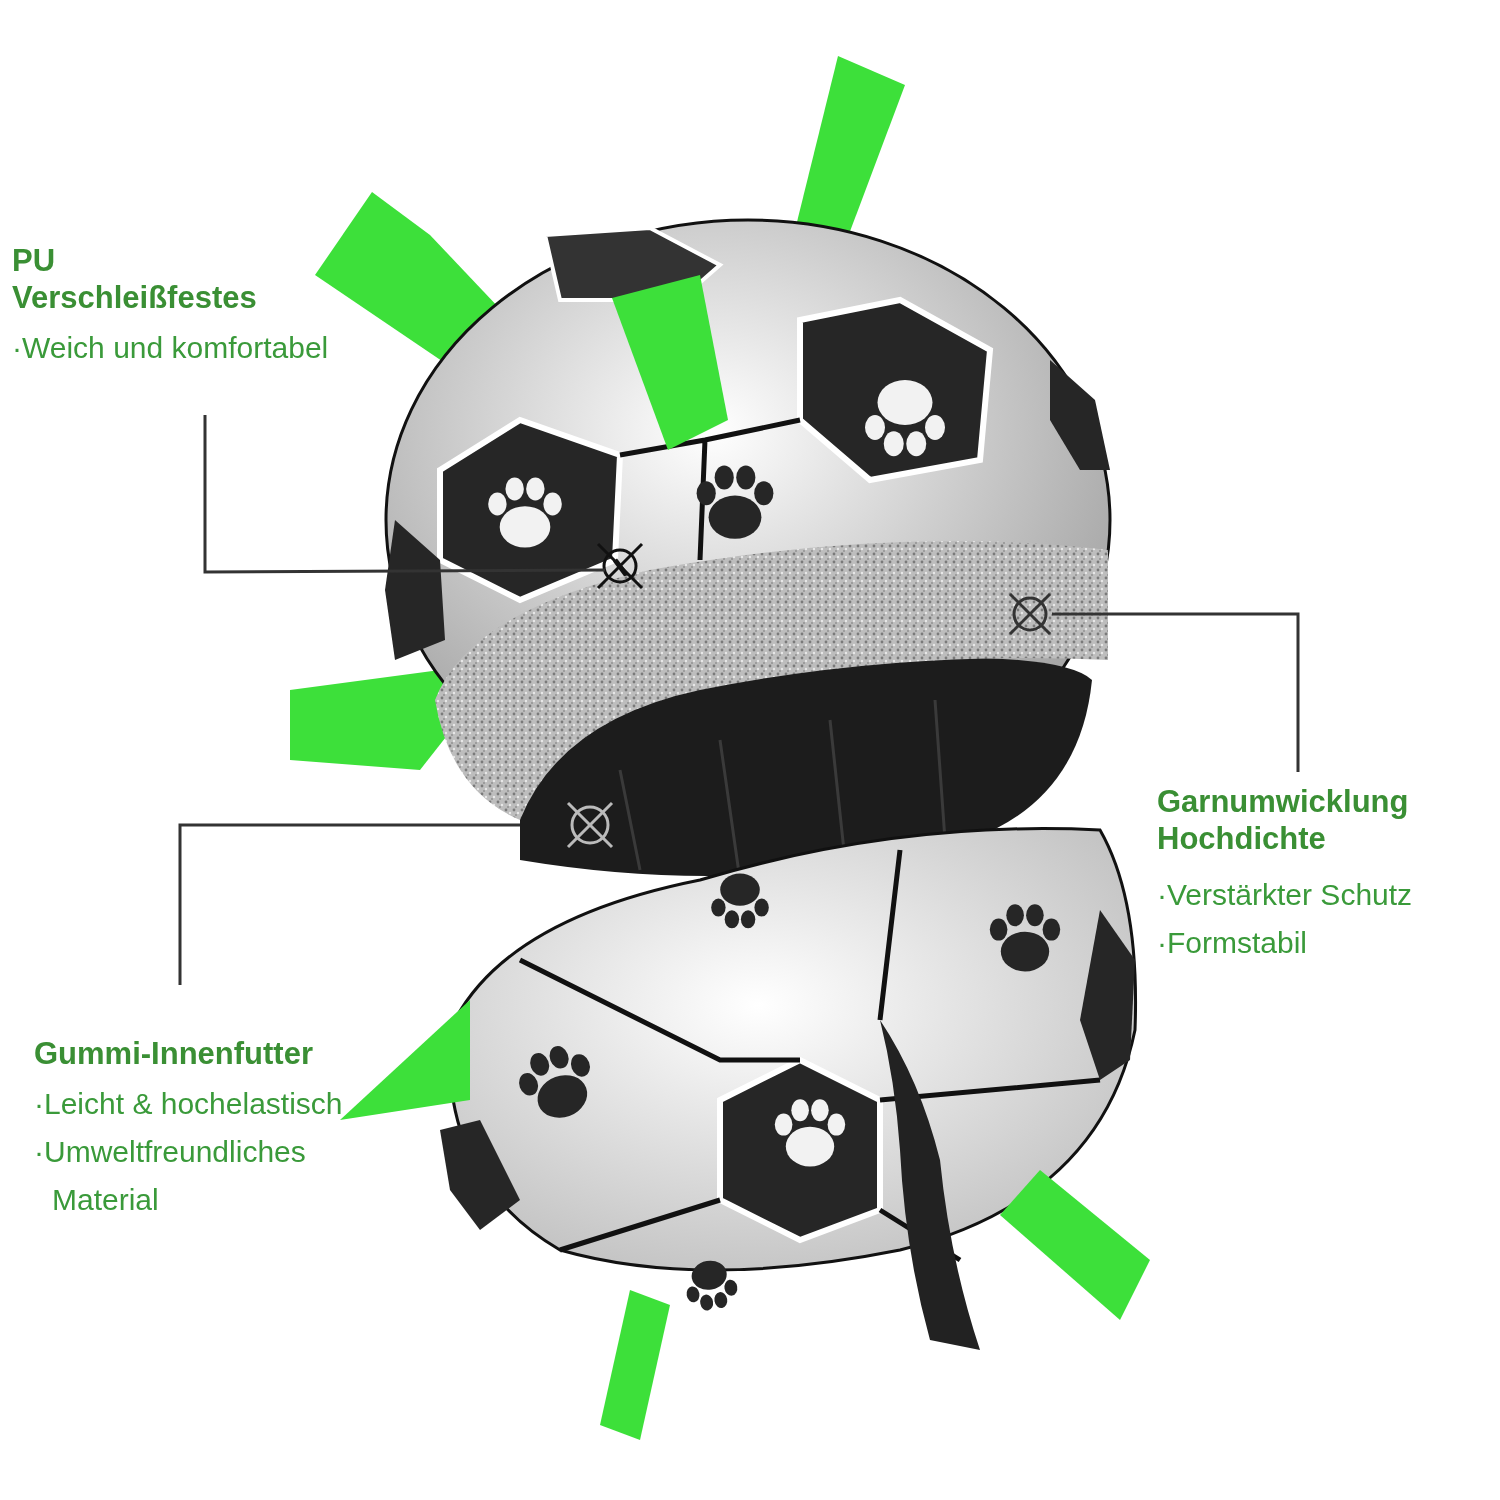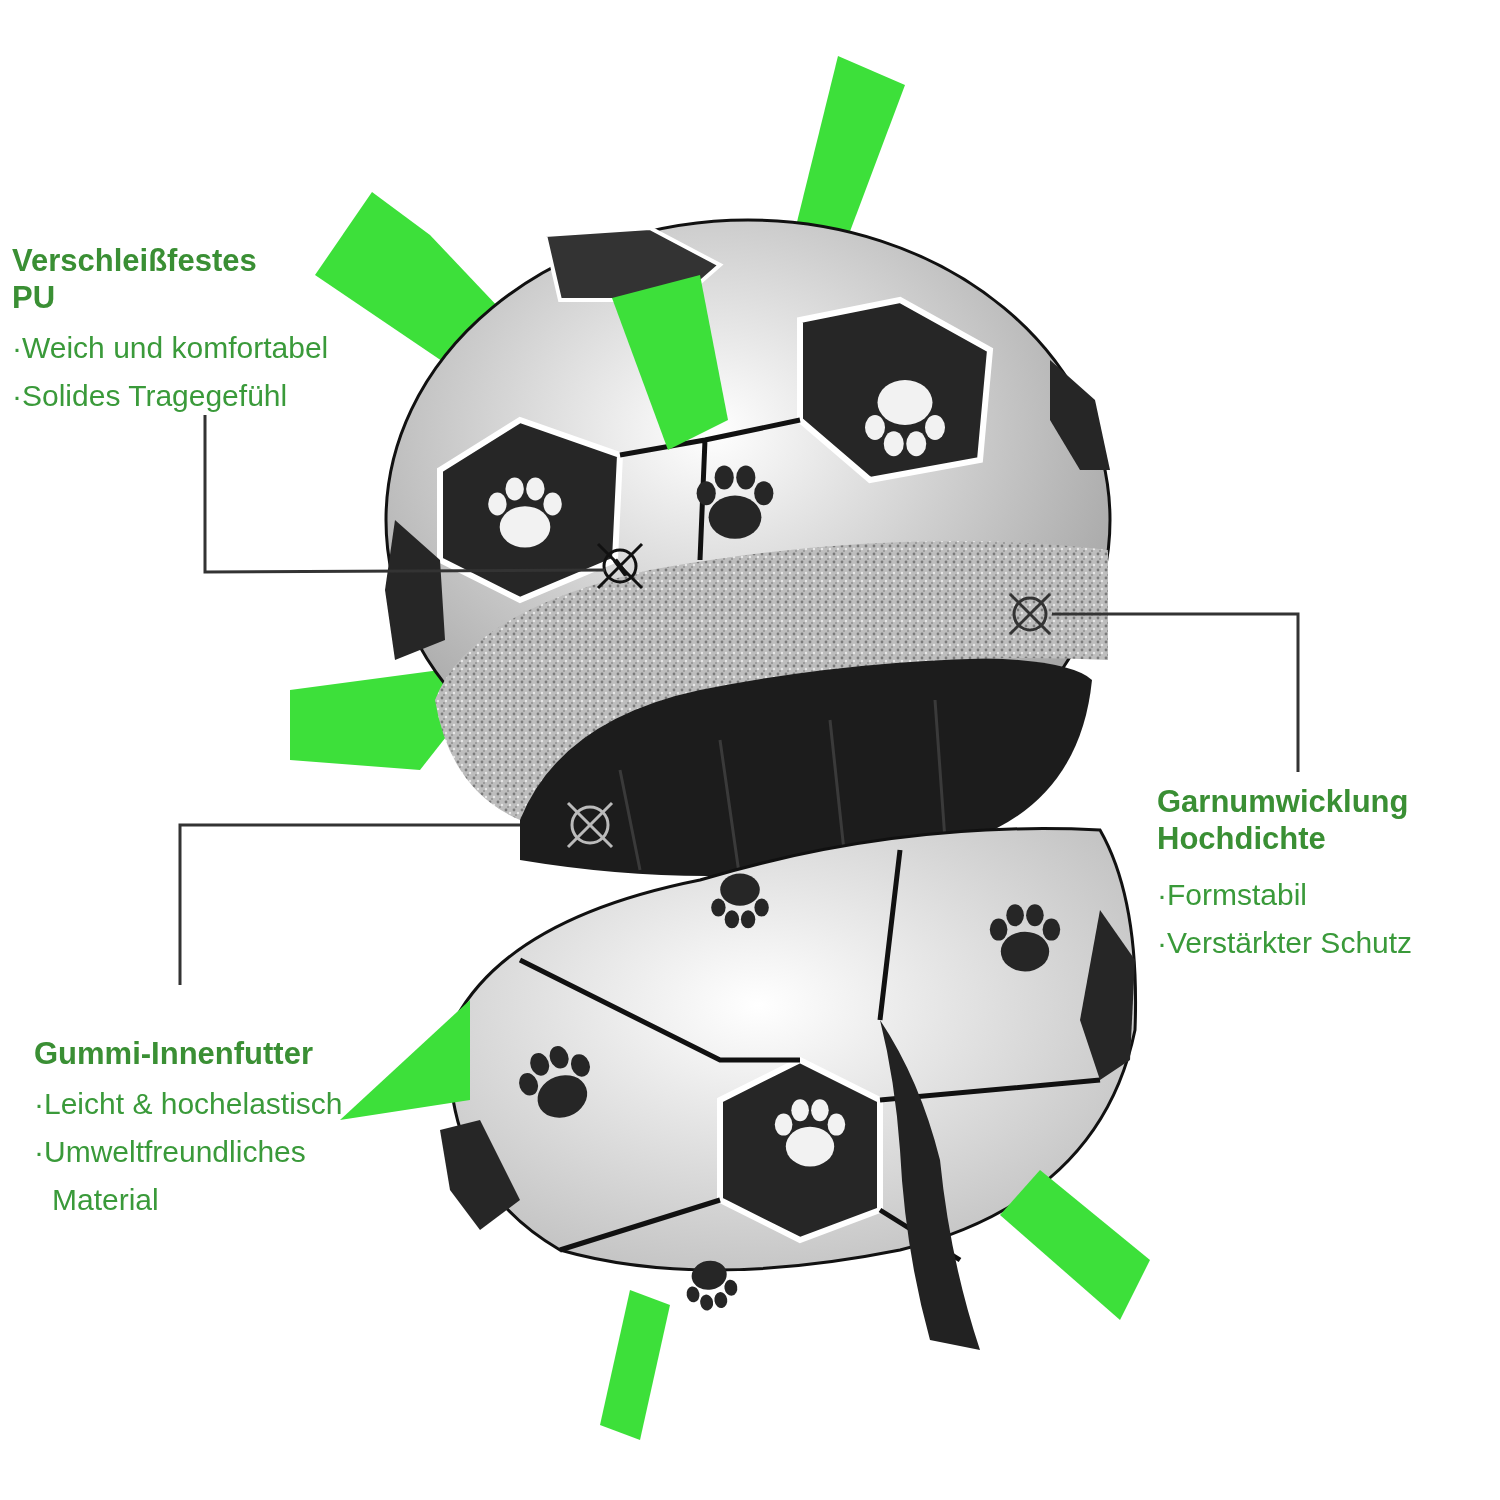--- a/index.html
+++ b/index.html
@@ -140,37 +140,36 @@
 
   <g stroke="#333" stroke-width="3" fill="none">
     <polyline points="205,415 205,572 605,570"></polyline>
     <polyline points="1052,614 1298,614 1298,772"></polyline>
     <polyline points="520,825 180,825 180,985"></polyline>
   </g>
 </svg>
 
 <div class="callout" id="c1">
   <div class="title">
+    <div>PU</div>
     <div>Verschleißfestes</div>
-    <div>PU</div>
   </div>
   <div class="bullets">
     <div class="bullet">·Weich und komfortabel</div>
-    <div class="bullet">·Solides Tragegefühl</div>
   </div>
 </div>
 
 <div class="callout" id="c2">
   <div class="title">
     <div>Garnumwicklung</div>
     <div>Hochdichte</div>
   </div>
   <div class="bullets">
+    <div class="bullet">·Verstärkter Schutz</div>
     <div class="bullet">·Formstabil</div>
-    <div class="bullet">·Verstärkter Schutz</div>
   </div>
 </div>
 
 <div class="callout" id="c3">
   <div class="title">
     <div>Gummi-Innenfutter</div>
   </div>
   <div class="bullets">
     <div class="bullet">·Leicht &amp; hochelastisch</div>
     <div class="bullet">·Umweltfreundliches</div>

